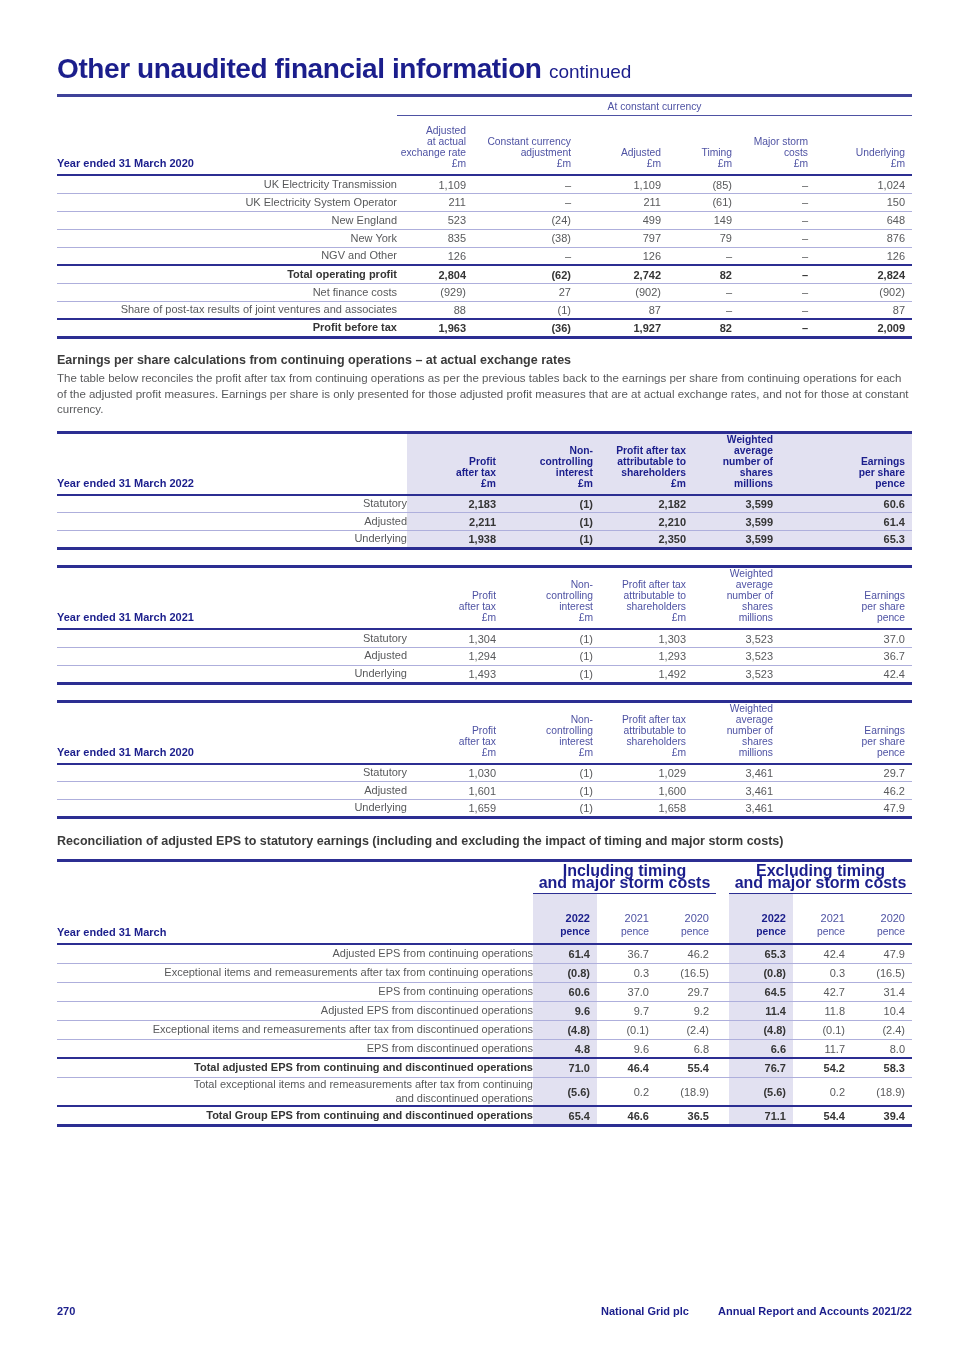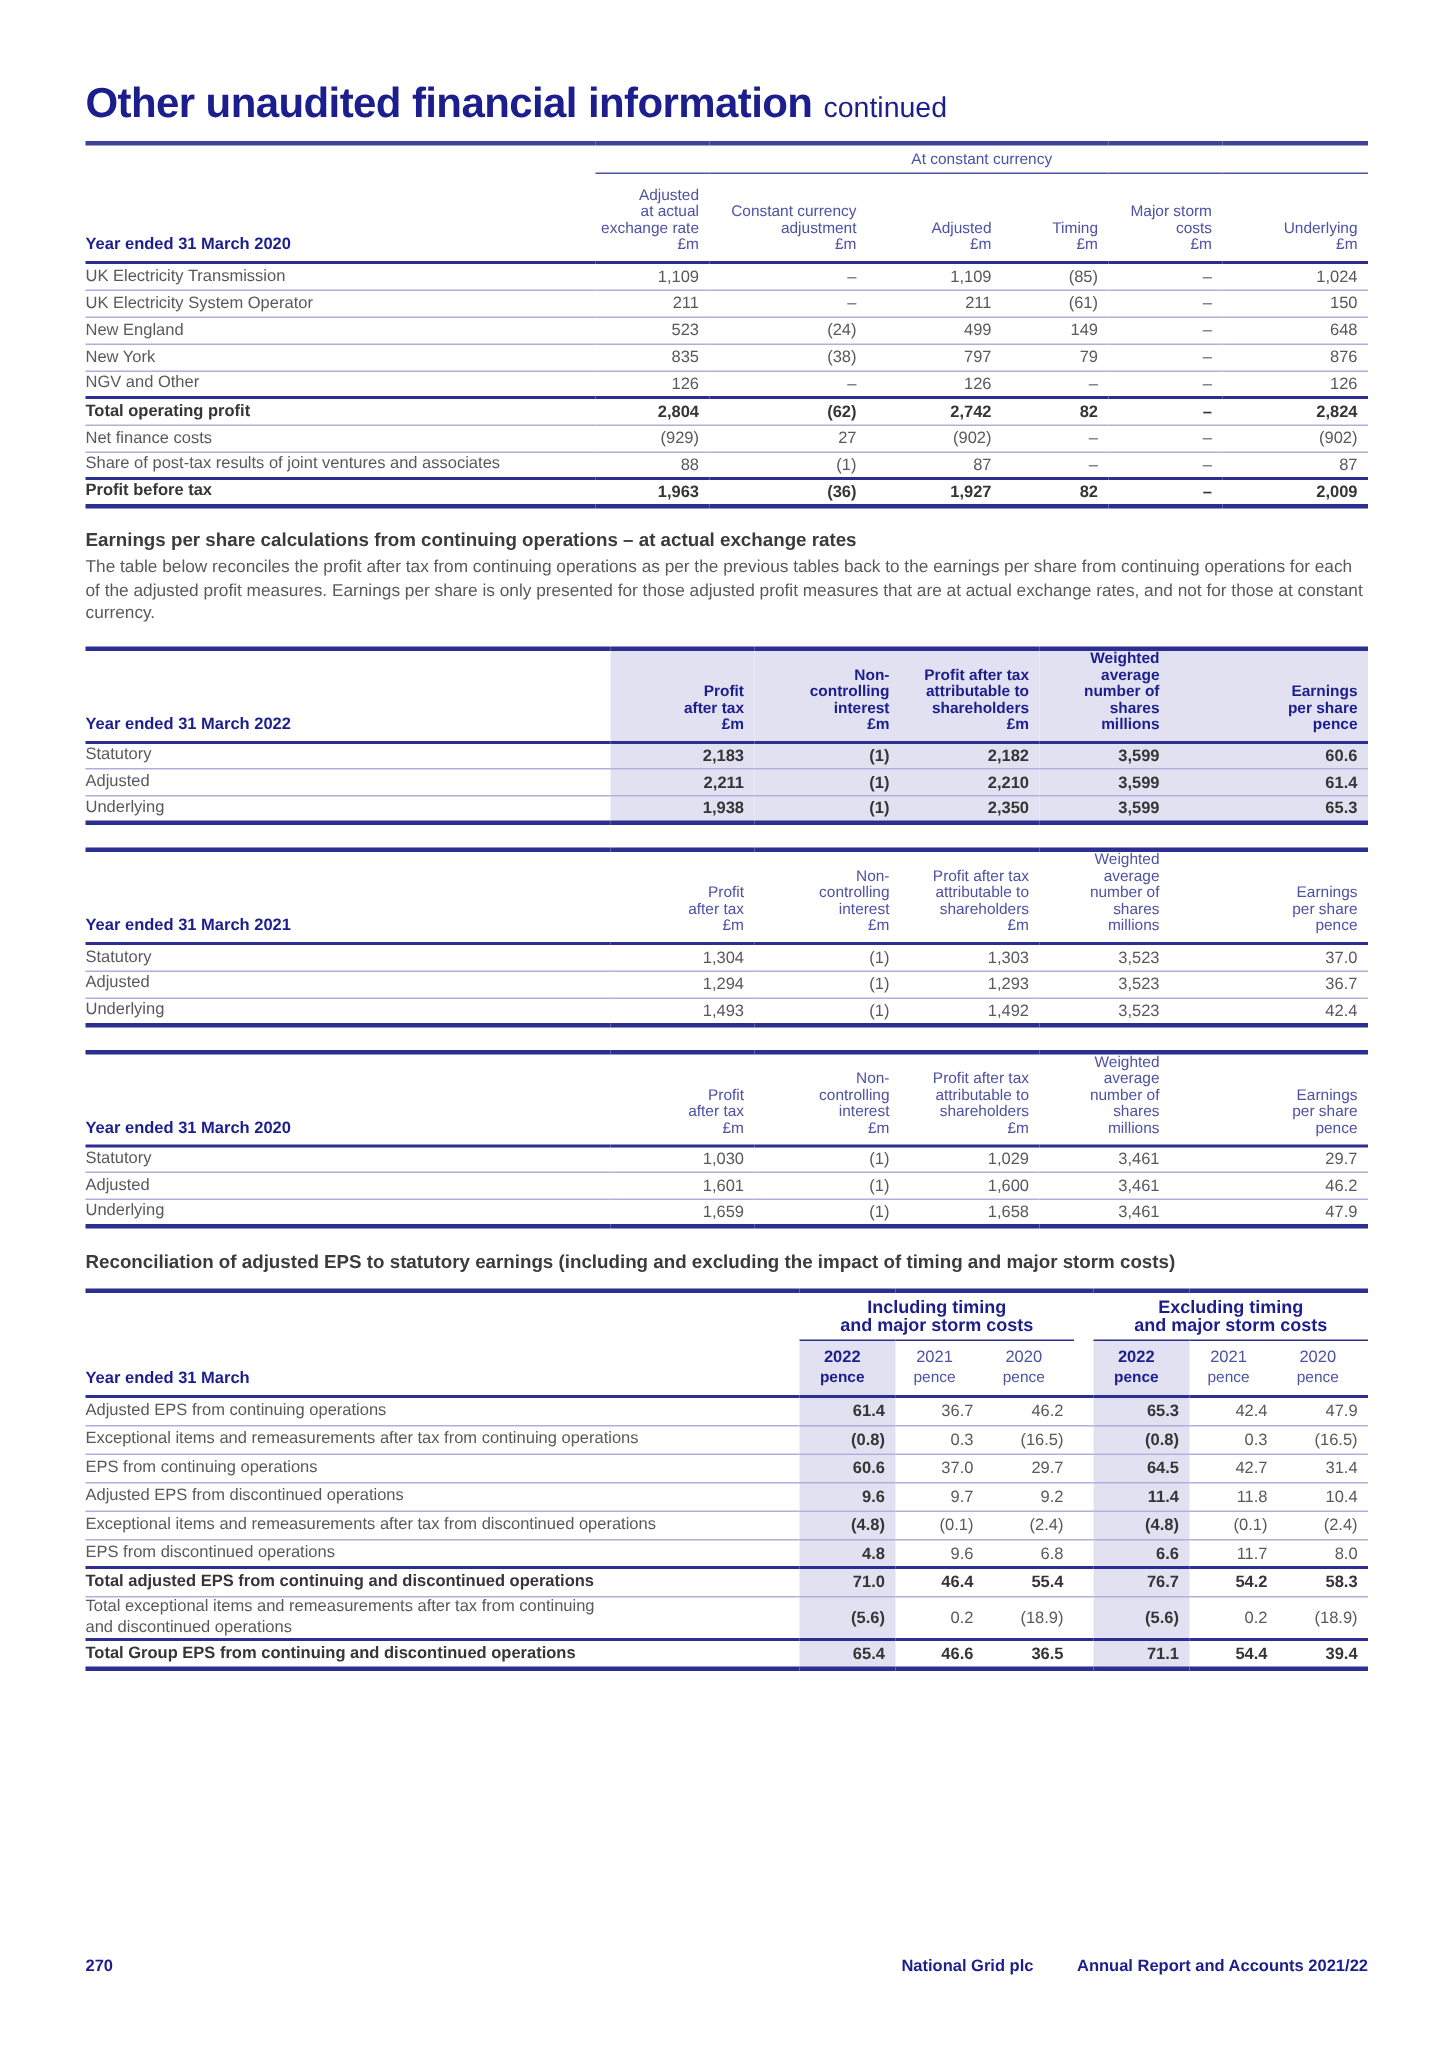--- a/index.html
+++ b/index.html
@@ -16,21 +16,21 @@
   .h-sec2 { margin-top:14px; }
   .h-sec3 { margin-top:15px; }
   .intro { margin-top:3px; font-size:11.5px; line-height:1.36; color:#58595b; }
 
   
   table { border-collapse:collapse; table-layout:fixed; width:855px; }
   th, td { font-weight:normal; }
   thead th { vertical-align:bottom; font-size:10.3px; line-height:11px; color:#4e52a3; padding:0 7px 5px 0; text-align:right; white-space:pre-line; }
   thead th.label { text-align:left; padding:0 0 5px 0; font-size:11px; font-weight:bold; color:#1b1e8c; white-space:normal; }
   tbody td { font-size:11px; color:#58595b; text-align:right; padding:0 7px 0 0; height:18px; vertical-align:middle; border-top:1px solid #aeafdc; }
-  tbody td.label { text-align:left; padding:0; white-space:pre-line; line-height:1.25; }
+  tbody td.label { text-align:right; padding:0; white-space:pre-line; line-height:1.25; }
   tbody tr:first-child td { border-top:none; }
   tbody tr.heavy td { border-top:2px solid #2c2e92; }
   tbody tr.bold td { font-weight:bold; color:#353535; }
   .t-top { border-top:3px solid #3f4299; }
   thead tr.cols th { border-bottom:2px solid #2c2e92; }
 
   
   .t1 { margin-top:11px; border-bottom:3px solid #2c2e92; }
   .t1 thead th.span { text-align:center; font-size:10.3px; color:#4e52a3; padding:4px 0 3px 0; border-bottom:1px solid #4e52a3; white-space:normal; }
   .t1 thead tr.cols th { padding-top:9px; }
@@ -38,23 +38,23 @@
   
   .eps { margin-top:15px; border-bottom:3px solid #2c2e92; }
   .eps-first { margin-top:13px; }
   .eps tbody td { height:18px; }
   .eps.hl thead th.num, .eps.hl tbody td.num { background:#e2e1f1; }
   .eps.hl thead th.num { color:#1b1e8c; font-weight:bold; }
   .eps.hl tbody td.num { font-weight:bold; color:#353535; }
 
   
   .t5 { margin-top:10px; border-bottom:3px solid #2c2e92; }
-  .t5 thead th.group { text-align:center; font-size:12px; font-weight:bold; color:#1b1e8c; line-height:12px; padding:3px 0 4px 0; border-bottom:1px solid #2c2e92; white-space:pre-line; }
+  .t5 thead th.group { text-align:center; font-size:16px; font-weight:bold; color:#1b1e8c; line-height:12px; padding:3px 0 4px 0; border-bottom:1px solid #2c2e92; white-space:pre-line; }
   .t5 thead th.gspacer, .t5 thead th.glabel { border-bottom:none; }
-  .t5 thead th.year { padding-top:5px;text-align:center; }
+  .t5 thead th.year { padding-top:18px; }
   .t5 thead th.year .yr { font-size:11px; line-height:13px; }
   .t5 thead th.year .un { font-size:10.3px; line-height:13px; }
   .t5 th.y22 { background:#e2e1f1; }
   .t5 th.y22 .yr, .t5 th.y22 .un { color:#1b1e8c; font-weight:bold; }
   .t5 tbody td { height:19px; }
   .t5 tbody td.y22 { background:#e2e1f1; font-weight:bold; color:#353535; }
   .t5 tbody tr.bold td.y22 { color:#353535; }
 
   
   .footer { margin-top:auto; margin-bottom:48px; display:flex; justify-content:space-between; align-items:baseline; font-size:11px; font-weight:bold; color:#1b1e8c; }

